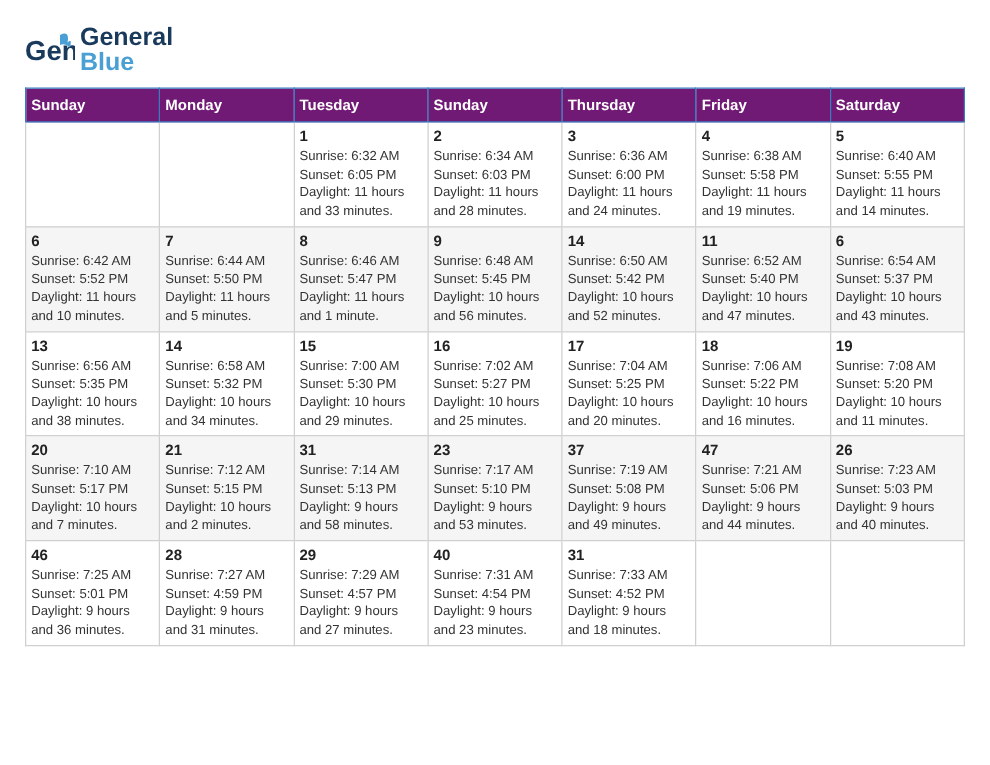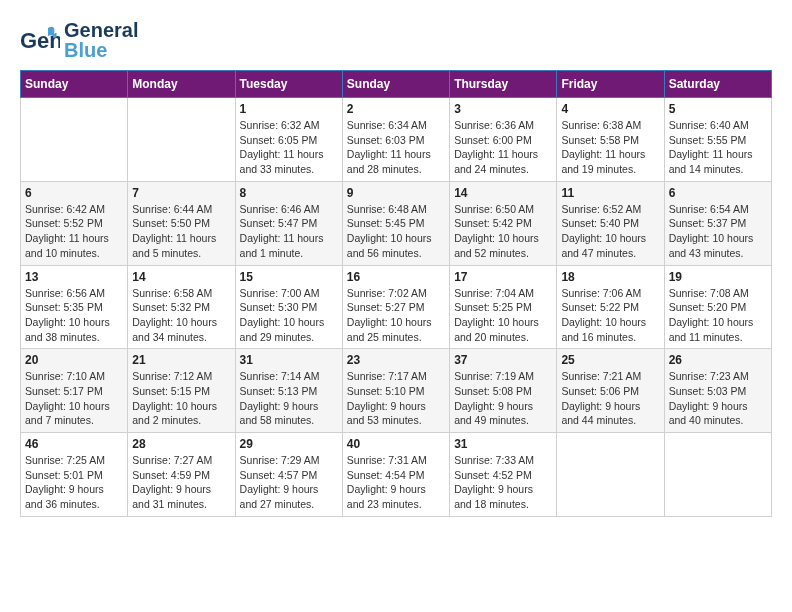--- a/index.html
+++ b/index.html
@@ -213,21 +213,21 @@
         </td>
         <td>
           <span class="day-number">23</span>
           <div class="day-info">Sunrise: 7:17 AM<br>Sunset: 5:10 PM<br>Daylight: 9 hours and 53 minutes.</div>
         </td>
         <td>
           <span class="day-number">37</span>
           <div class="day-info">Sunrise: 7:19 AM<br>Sunset: 5:08 PM<br>Daylight: 9 hours and 49 minutes.</div>
         </td>
         <td>
-          <span class="day-number">25</span>
+          <span class="day-number">47</span>
           <div class="day-info">Sunrise: 7:21 AM<br>Sunset: 5:06 PM<br>Daylight: 9 hours and 44 minutes.</div>
         </td>
         <td>
           <span class="day-number">26</span>
           <div class="day-info">Sunrise: 7:23 AM<br>Sunset: 5:03 PM<br>Daylight: 9 hours and 40 minutes.</div>
         </td>
       </tr>
       <tr>
         <td>
           <span class="day-number">46</span>

